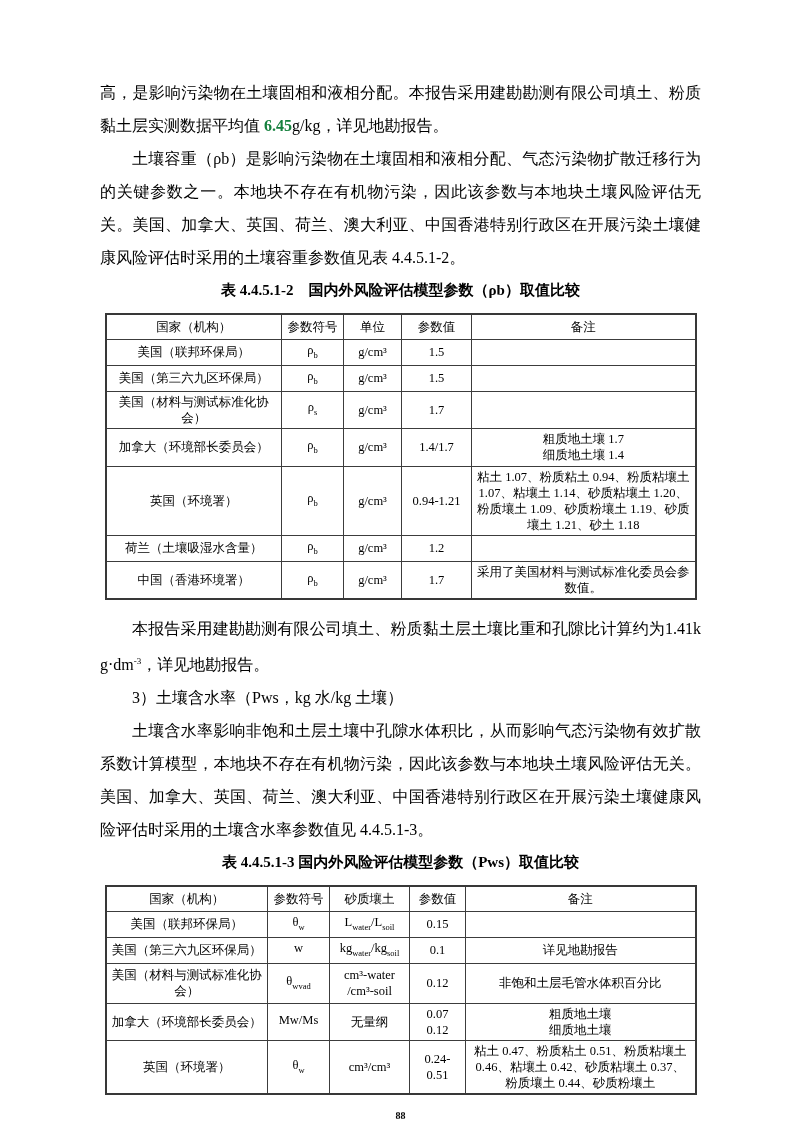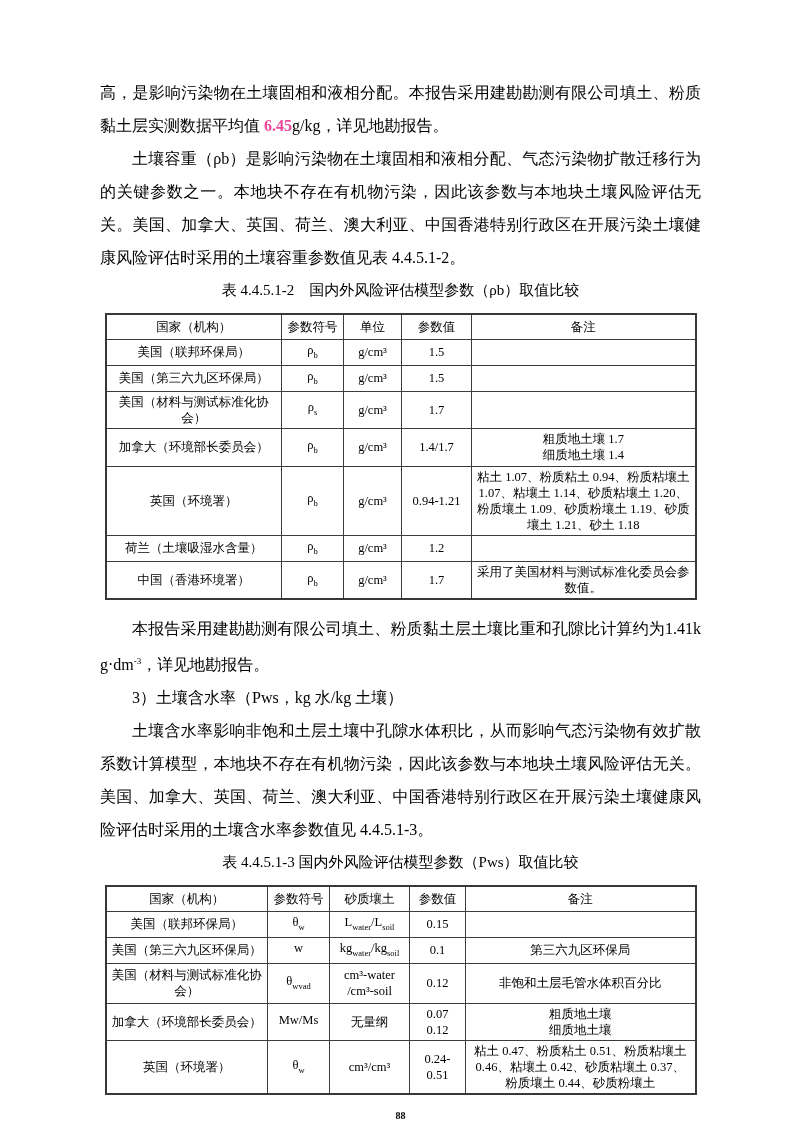--- a/index.html
+++ b/index.html
@@ -8,24 +8,24 @@
     width: 793px; height: 1122px; background: #ffffff; color: #000;
     position: relative; overflow: hidden;
     font-family: "Liberation Serif", "DejaVu Serif", serif;
   }
   .content { position: absolute; left: 100px; top: 76px; width: 601px; }
   .para {
     font-size: 16px; line-height: 33px; text-align: justify;
     margin: 0; word-break: break-all;
   }
   .indent { text-indent: 2em; }
-  .red { color: #ec4899; font-weight: bold; }
+  .red { color: #15803d; font-weight: bold; }
   sup.exp { font-size: 9px; }
   .tbl-title {
-    font-size: 15px; font-weight: normal; text-align: center;
+    font-size: 15px; font-weight: bold; text-align: center;
     margin: 5px 0 1px 0; line-height: 22px;
   }
   table.doc {
     border-collapse: collapse; width: 590px; margin: 12px auto;
     font-size: 12.5px; table-layout: fixed;
     border: 2px solid #383838;
   }
   table.doc th, table.doc td {
     border: 1px solid #3c3c3c; padding: 2px 4px;
     text-align: center; vertical-align: middle;
@@ -157,21 +157,21 @@
           <td><span>θ</span><sub>w</sub></td>
           <td><span>L</span><sub>water</sub><span>/L</span><sub>soil</sub></td>
           <td>0.15</td>
           <td class="left"></td>
         </tr>
         <tr class="rh26">
           <td class="left">美国（第三六九区环保局）</td>
           <td><span>w</span><sub></sub></td>
           <td><span>kg</span><sub>water</sub><span>/kg</span><sub>soil</sub></td>
           <td>0.1</td>
-          <td class="left">第三六九区环保局</td>
+          <td class="left">详见地勘报告</td>
         </tr>
         <tr class="rh40">
           <td class="left">美国（材料与测试标准化协会）</td>
           <td><span>θ</span><sub>wvad</sub></td>
           <td>cm³-water
 /cm³-soil</td>
           <td>0.12</td>
           <td class="left">非饱和土层毛管水体积百分比</td>
         </tr>
         <tr class="rh36">

